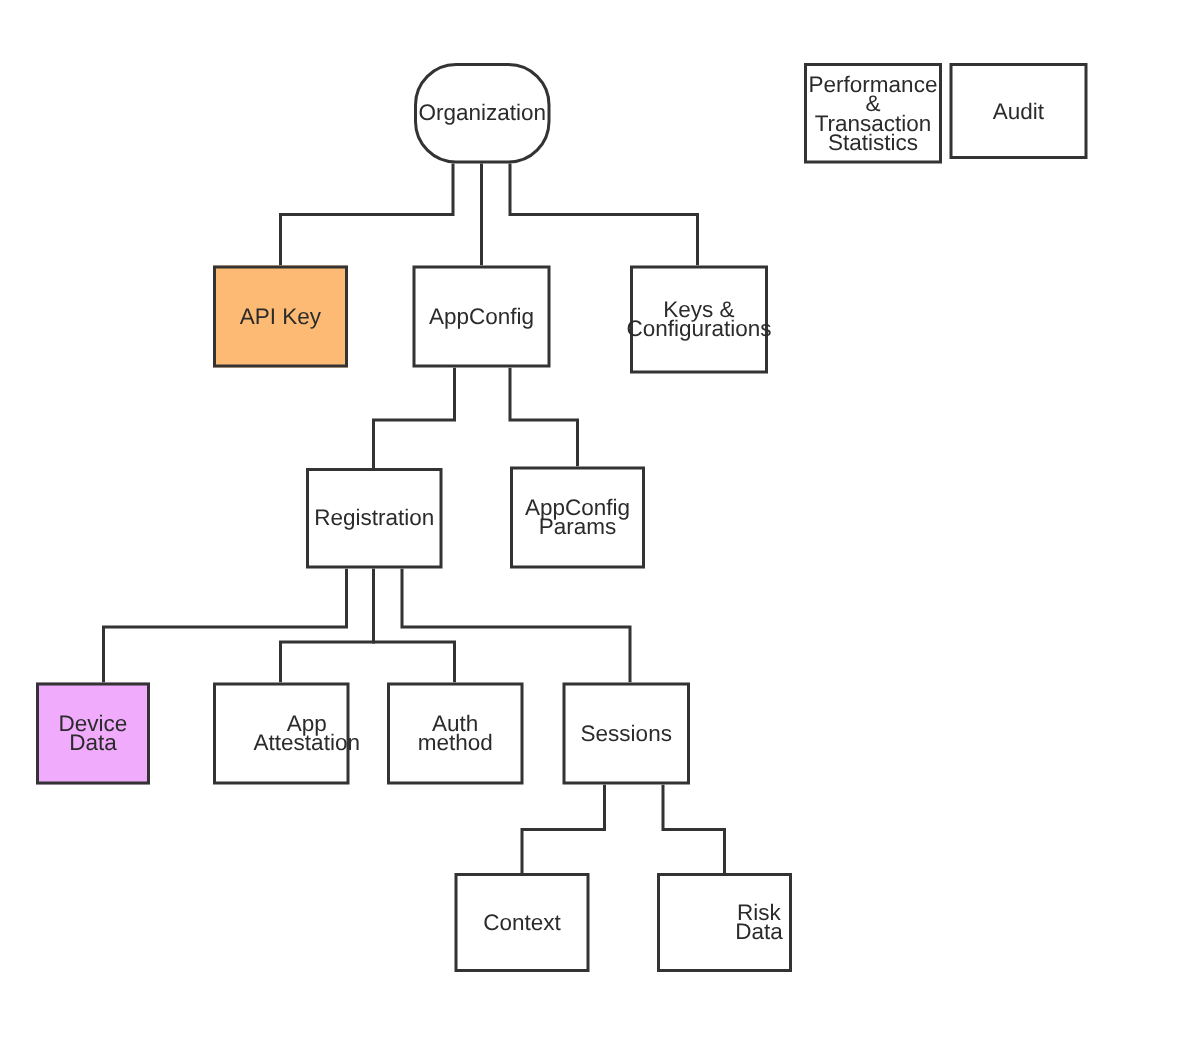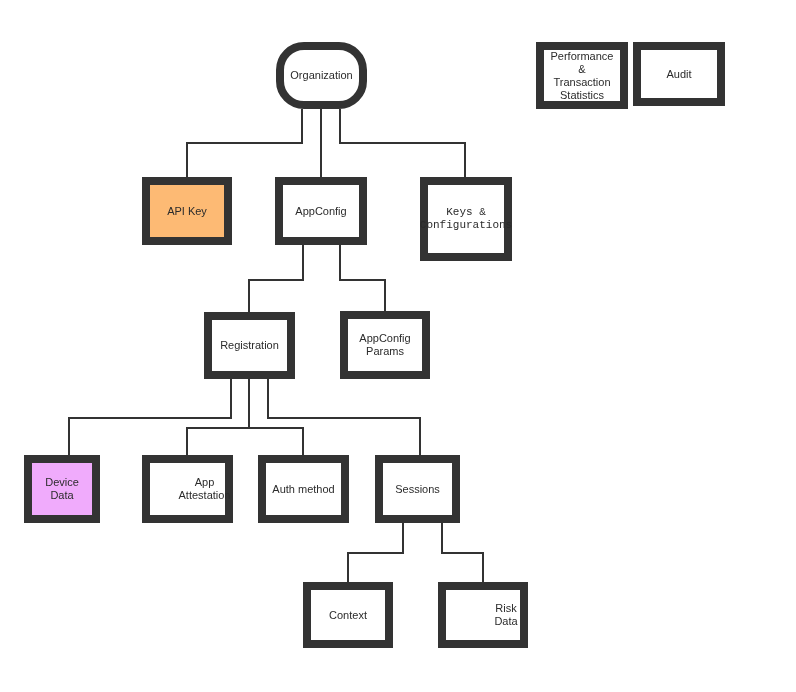--- a/index.html
+++ b/index.html
@@ -19,26 +19,26 @@
     position: absolute;
     left: 0;
     top: 0;
     width: 796px;
     height: 692px;
   }
   .node {
     position: absolute;
     box-sizing: border-box;
     background: #ffffff;
-    border: 8px solid #b91c1c;
+    border: 2px solid #b91c1c;
     display: flex;
     align-items: center;
     justify-content: center;
     text-align: center;
-    font-size: 11px;
+    font-size: 15px;
     line-height: 13px;
     color: #2b2b2b;
     white-space: pre-line;
     padding: 2px;
   }
 </style>
 </head>
 <body>
 
 <div id="canvas">
@@ -57,21 +57,21 @@
     </svg>
 
   <div class="node" style="left: 276px; top: 42px; width: 91px; height: 67px; background: rgb(255, 255, 255); border-color: rgb(51, 51, 51); border-radius: 28px;">Organization</div>
   <div class="node" style="left: 536px; top: 42px; width: 92px; height: 67px; background: rgb(255, 255, 255); border-color: rgb(51, 51, 51);">Performance
 &amp;
 Transaction
 Statistics</div>
   <div class="node" style="left: 633px; top: 42px; width: 92px; height: 64px; background: rgb(255, 255, 255); border-color: rgb(51, 51, 51);">Audit</div>
   <div class="node" style="left: 142px; top: 177px; width: 90px; height: 68px; background: #fdba74; border-color: rgb(51, 51, 51);">API Key</div>
   <div class="node" style="left: 275px; top: 177px; width: 92px; height: 68px; background: rgb(255, 255, 255); border-color: rgb(51, 51, 51);">AppConfig</div>
-  <div class="node" style="left: 420px; top: 177px; width: 92px; height: 84px; background: rgb(255, 255, 255); border-color: rgb(51, 51, 51); font-family: Liberation Mono, monospace;">Keys &amp;
+  <div class="node" style="left: 420px; top: 177px; width: 92px; height: 72px; background: rgb(255, 255, 255); border-color: rgb(51, 51, 51);">Keys &amp;
 Configurations</div>
   <div class="node" style="left: 204px; top: 312px; width: 91px; height: 67px; background: rgb(255, 255, 255); border-color: rgb(51, 51, 51);">Registration</div>
   <div class="node" style="left: 340px; top: 311px; width: 90px; height: 68px; background: rgb(255, 255, 255); border-color: rgb(51, 51, 51);">AppConfig
 Params</div>
   <div class="node" style="left: 24px; top: 455px; width: 76px; height: 68px; background: #f0abfc; border-color: rgb(51, 51, 51);">Device Data</div>
   <div class="node" style="left: 142px; top: 455px; width: 91px; height: 68px; background: rgb(255, 255, 255); border-color: rgb(51, 51, 51); padding-left: 36px;">App
 Attestation</div>
   <div class="node" style="left: 258px; top: 455px; width: 91px; height: 68px; background: rgb(255, 255, 255); border-color: rgb(51, 51, 51);">Auth method</div>
   <div class="node" style="left: 375px; top: 455px; width: 85px; height: 68px; background: rgb(255, 255, 255); border-color: rgb(51, 51, 51);">Sessions</div>
   <div class="node" style="left: 303px; top: 582px; width: 90px; height: 66px; background: rgb(255, 255, 255); border-color: rgb(51, 51, 51);">Context</div>

